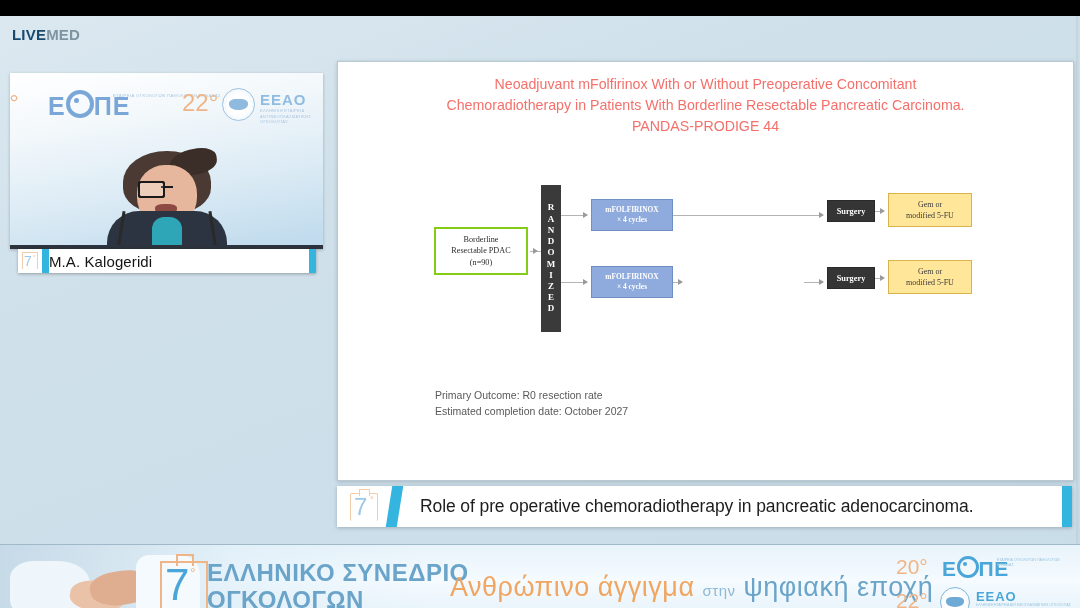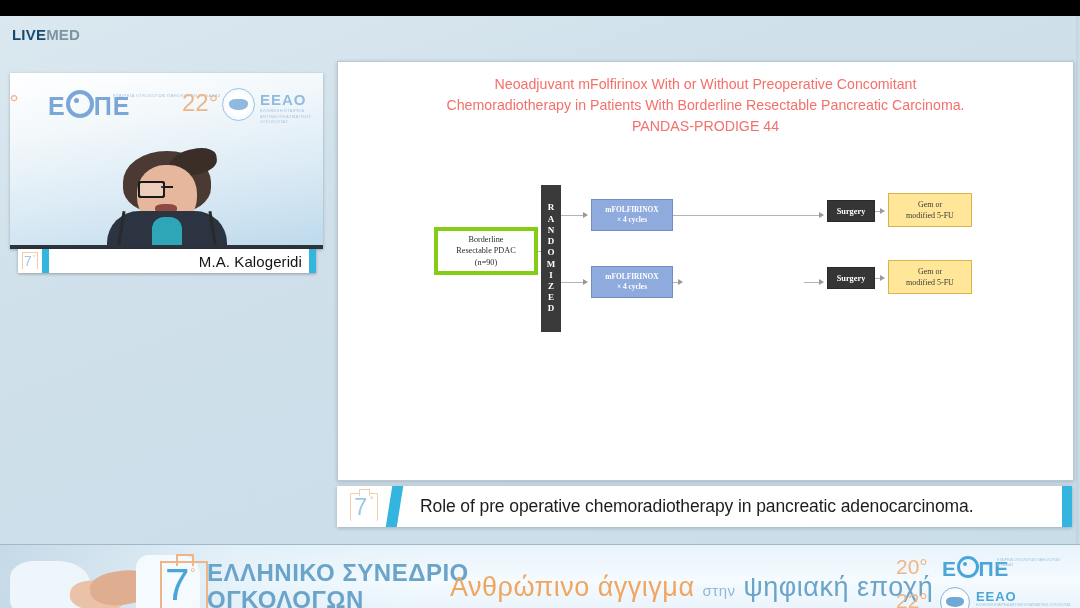--- a/index.html
+++ b/index.html
@@ -84,41 +84,41 @@
   .name-bar{
     position:absolute;left:18px;top:233px;width:298px;height:24px;
     background:#fff;display:flex;align-items:center;
     box-shadow:0 1px 3px rgba(0,0,0,.3);
   }
   .name-logo{width:24px;height:100%;position:relative;flex:0 0 24px;}
   .name-logo .seven{position:absolute;left:6px;top:4px;font-size:14px;color:#9ec8e8;font-weight:300;font-family:"Liberation Sans",sans-serif;}
   .name-logo .deg{position:absolute;left:15px;top:5px;font-size:6px;color:#f0b587;}
   .name-logo .crown{position:absolute;left:4px;top:3px;width:14px;height:16px;border:1px solid #f3cda8;border-bottom:none;}
   .name-accent{width:7px;height:100%;background:#33b5e0;flex:0 0 7px;}
-  .name-text{flex:1;text-align:right;font-size:15px;color:#141414;letter-spacing:.1px;padding-right:7px;}
+  .name-text{flex:1;text-align:left;font-size:15px;color:#141414;letter-spacing:.1px;padding-right:7px;}
   .name-accent-r{width:7px;height:100%;background:#33b5e0;flex:0 0 7px;}
 
   
   .slide{
     position:absolute;left:337px;top:45px;width:735px;height:418px;
     background:#ffffff;border:1px solid #b9c9d4;
     box-shadow:0 1px 4px rgba(0,0,0,.18);
   }
   .slide-title{
     position:absolute;left:0;top:12px;width:100%;text-align:center;
     color:#f4706b;font-size:14.2px;line-height:21px;
     font-family:"Liberation Sans", sans-serif;
   }
 
   
   .diagram{position:absolute;left:0;top:128px;width:735px;height:180px;}
   .node{position:absolute;box-sizing:border-box;display:flex;flex-direction:column;
      align-items:center;justify-content:center;text-align:center;
      font-family:"Liberation Serif", serif;}
-  .n-src{left:96px;top:37px;width:104px;height:48px;background:#fff;border:4px solid #84cc16;
+  .n-src{left:96px;top:37px;width:94px;height:48px;background:#fff;border:2px solid #84cc16;
      font-size:8.2px;line-height:11.5px;color:#2b2b2b;}
   .n-rand{left:203px;top:-5px;width:20px;height:147px;background:#3a3a3a;color:#fff;
      font-family:"Liberation Serif", serif;font-size:9px;font-weight:bold;line-height:11.2px;
      display:flex;flex-direction:column;align-items:center;justify-content:center;}
   .n-rand span{display:block;}
   .n-ffx1{left:253px;top:9px;width:82px;height:32px;background:#8faadc;border:1px solid #6f8fc4;
      color:#ffffff;font-size:7.4px;line-height:10px;font-weight:bold;}
   .n-ffx2{left:253px;top:76px;width:82px;height:32px;background:#8faadc;border:1px solid #6f8fc4;
      color:#ffffff;font-size:7.4px;line-height:10px;font-weight:bold;}
   .n-rt{left:348px;top:75px;width:118px;height:33px;background:#f6b784;border:1px solid #d8915b;
@@ -313,20 +313,24 @@
         <span>mFOLFIRINOX</span>
         <span>× 4 cycles</span>
       </div>
       <div class="node n-sx2">Surgery</div>
       <div class="node n-gem2">
         <span>Gem or</span>
         <span>modified 5-FU</span>
       </div>
     </div>
 
+    <div class="outcome">
+      <div>Primary Outcome: R0 resection rate</div>
+      <div>Estimated completion date: October 2027</div>
+    </div>
   </div>
 
   <div class="caption">
     <div class="cap-logo">
       <span class="crown"></span>
       <span class="seven">7</span>
       <span class="deg">°</span>
     </div>
     <div class="cap-bar"></div>
     <div class="cap-text">Role of pre operative chemoradiotherapy in pancreatic adenocarcinoma.</div>

